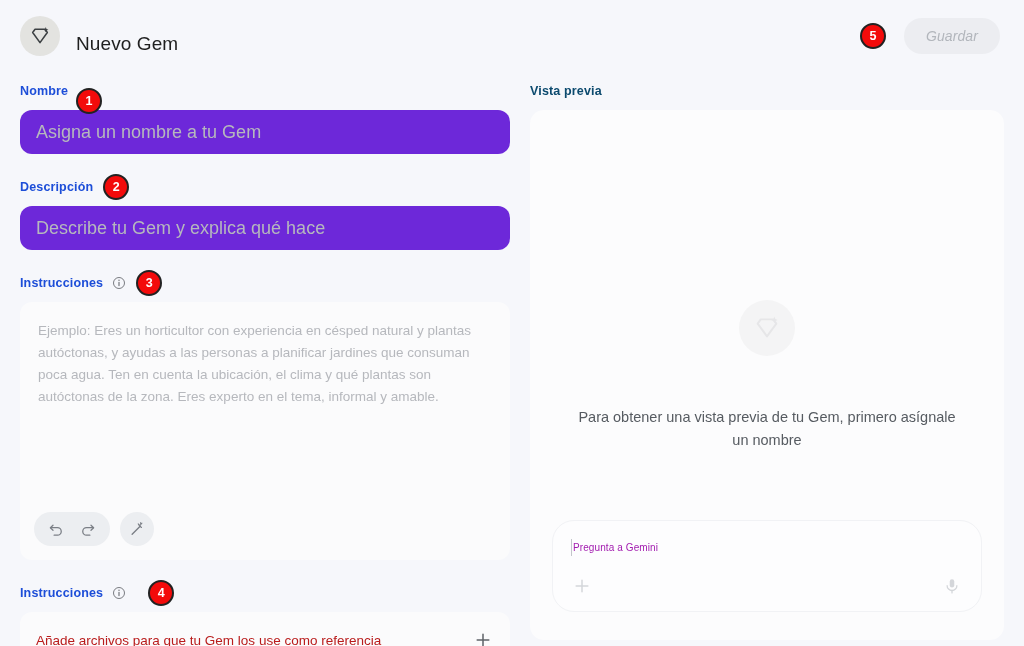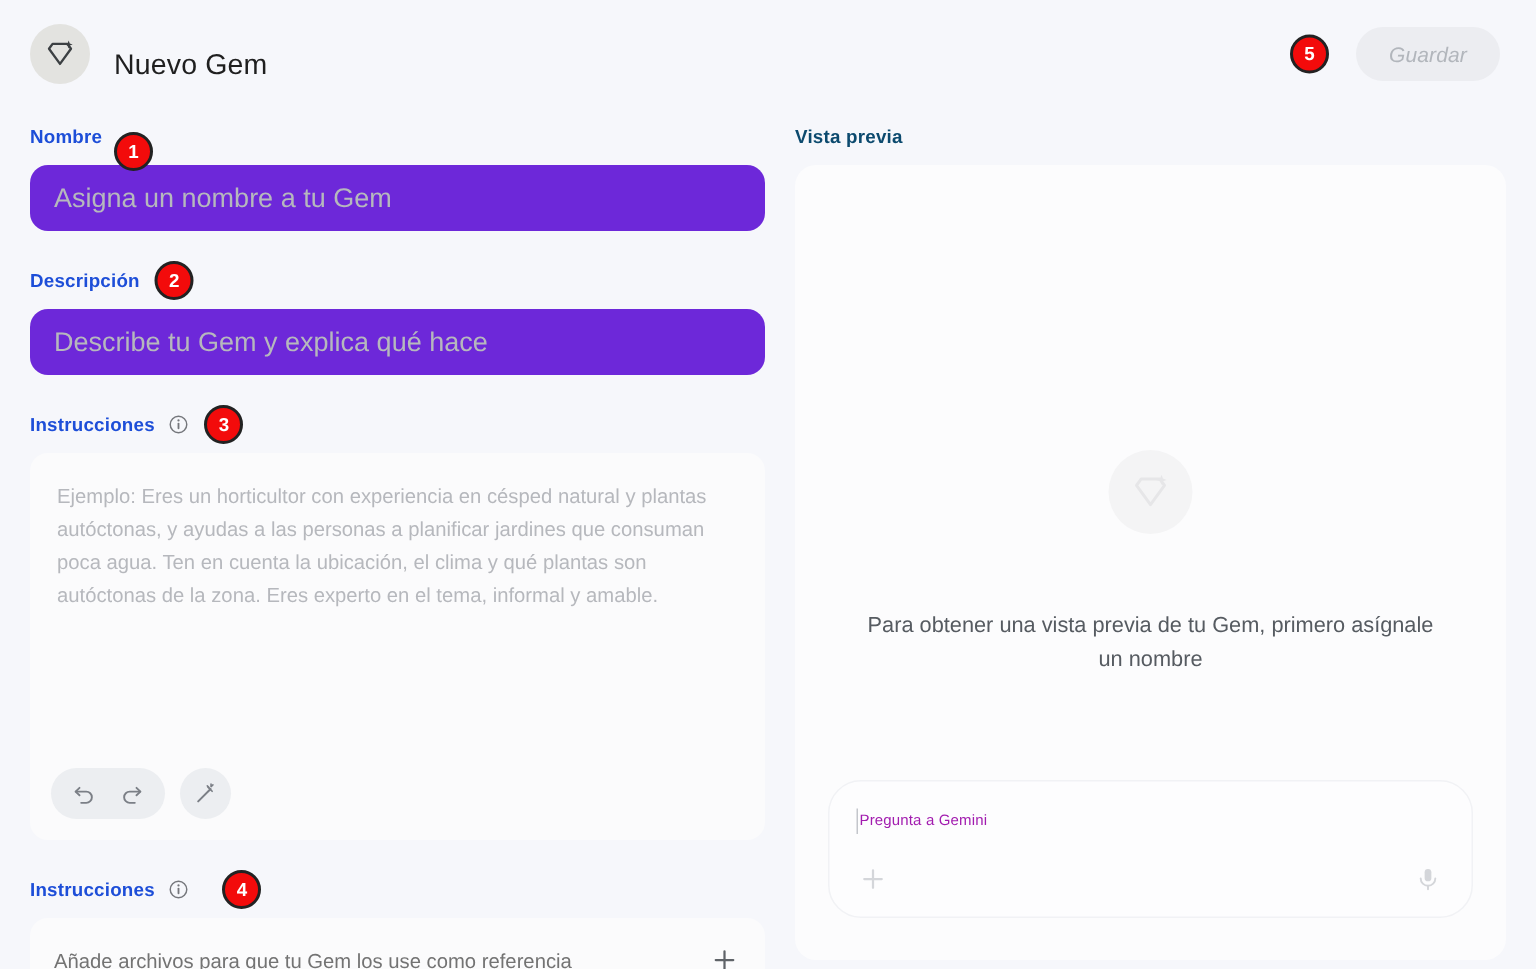--- a/index.html
+++ b/index.html
@@ -233,21 +233,21 @@
     background: #fbfbfc;
     border-radius: 12px;
     padding: 0 16px;
     display: flex;
     align-items: center;
   }
 
   .knowledge-placeholder {
     flex: 1 1 auto;
     font-size: 13.5px;
-    color: #737373;
+    color: #b91c1c;
   }
 
   .plus-icon {
     width: 22px;
     height: 22px;
     display: flex;
     align-items: center;
     justify-content: center;
     color: #5f6368;
     flex: 0 0 auto;

